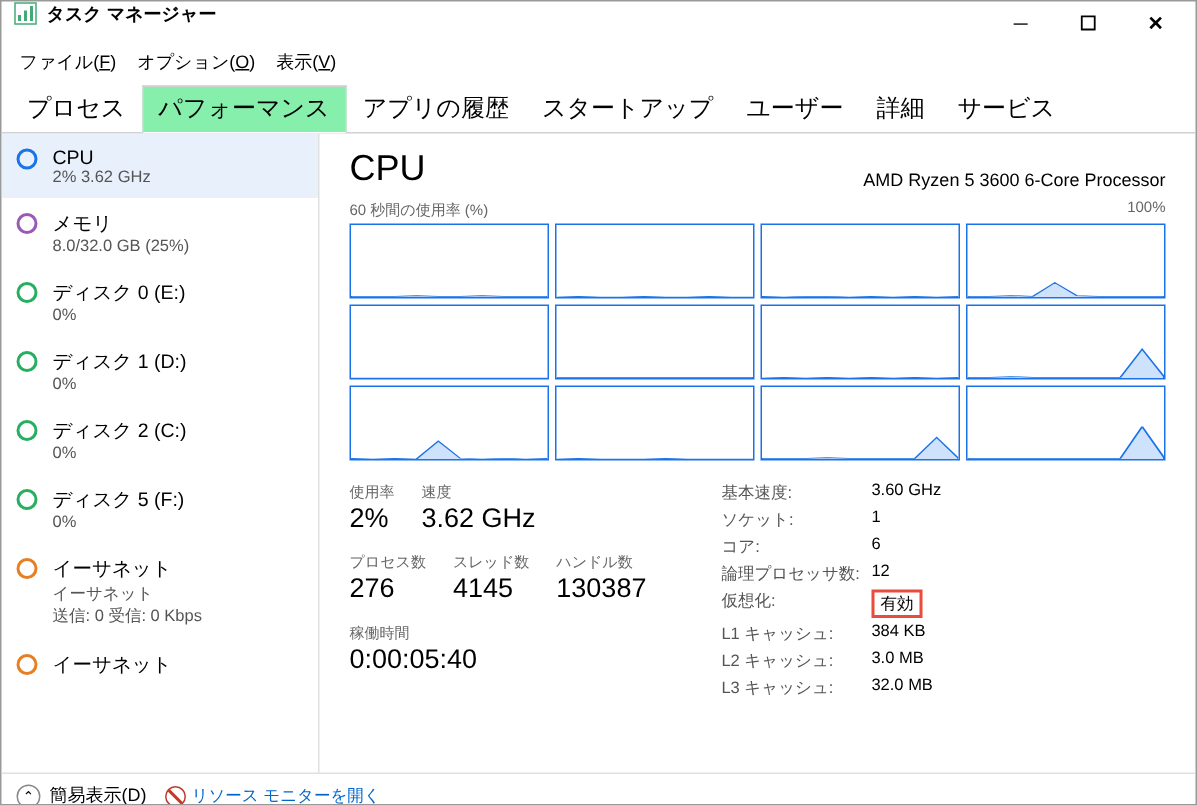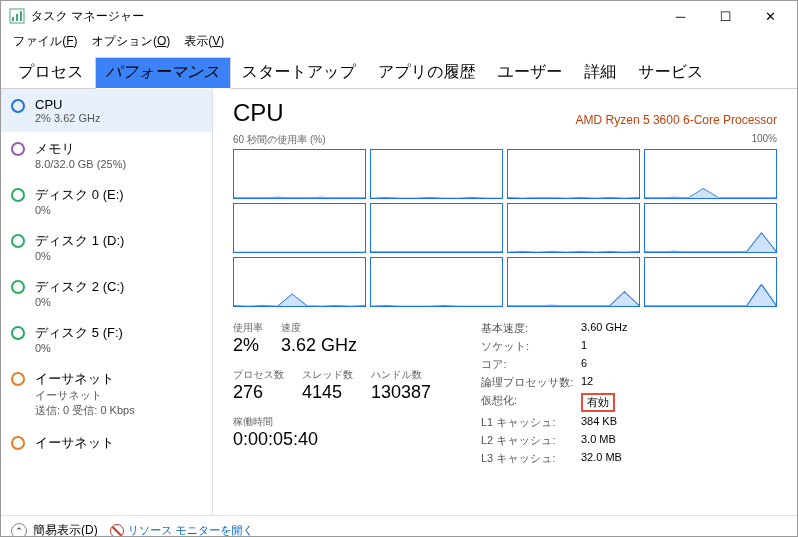--- a/index.html
+++ b/index.html
@@ -1,43 +1,43 @@
 <!DOCTYPE html>
 <html><head>
 <meta charset="utf-8">
 <style>
 * { box-sizing: border-box; margin: 0; padding: 0; }
 body { font-family: "Yu Gothic UI", "Meiryo", sans-serif; font-size: 12px; background: #fff; color: #000; width: 798px; height: 537px; overflow: hidden; border: 1px solid #999; }
-.titlebar { height: 30px; display: flex; align-items: center; padding: 0 4px 0 8px; }
+.titlebar { height: 30px; display: flex; align-items: flex-start; padding: 0 4px 0 8px; font-weight: bold; }
 .titlebar-icon { width: 16px; height: 16px; margin-right: 6px; }
 .titlebar-text { flex: 1; font-size: 12px; }
 .win-controls { display: flex; }
 .win-btn { width: 45px; height: 28px; display: flex; align-items: center; justify-content: center; font-size: 13px; }
 .menubar { height: 22px; display: flex; padding: 0 6px; gap: 2px; }
 .menu-item { padding: 2px 6px; font-size: 12px; }
 .menu-item u { text-decoration: underline; }
 .tabbar { display: flex; border-bottom: 1px solid #d0d0d0; padding: 4px 6px 0 6px; gap: 0; }
 .tab { padding: 4px 10px; border: 1px solid transparent; font-size: 16px; position: relative; }
-.tab.active { border: 1px solid #d0d0d0; border-bottom: 1px solid #fff; background: #3b82f6; margin-bottom: -1px; font-style: italic; }
+.tab.active { border: 1px solid #d0d0d0; border-bottom: 1px solid #fff; background: #86efac; margin-bottom: -1px; }
 .content { display: flex; height: calc(100% - 30px - 22px - 27px - 30px); }
 .sidebar { width: 212px; border-right: 1px solid #e0e0e0; overflow-y: auto; }
 .side-item { display: flex; padding: 8px 10px; gap: 10px; align-items: flex-start; }
 .side-item.selected { background: #e8f0fb; }
 .ring { width: 14px; height: 14px; border-radius: 50%; border: 2px solid; flex-shrink: 0; margin-top: 2px; }
 .ring.blue { border-color: #1a73e8; }
 .ring.purple { border-color: #9b59b6; }
 .ring.green { border-color: #27ae60; }
 .ring.orange { border-color: #e67e22; }
 .side-text { display: flex; flex-direction: column; }
 .side-title { font-size: 13px; }
 .side-sub { font-size: 11px; color: #555; }
 .main { flex: 1; padding: 10px 20px; overflow: hidden; }
 .main-header { display: flex; justify-content: space-between; align-items: flex-end; margin-bottom: 6px; }
 .main-title { font-size: 24px; font-weight: 400; }
-.main-sub { font-size: 12px; color: #c2410c; text-align: right; }
+.main-sub { font-size: 12px; color: #000000; text-align: right; }
 .graph-labels { display: flex; justify-content: space-between; font-size: 10px; color: #666; margin-bottom: 2px; }
 .cores-grid { display: grid; grid-template-columns: repeat(4, 1fr); grid-template-rows: repeat(3, 50px); gap: 4px; margin-bottom: 14px; }
 .core-box { border: 1px solid #1a73e8; position: relative; background: #fff; overflow: hidden; }
 .core-box svg { position: absolute; bottom: 0; left: 0; width: 100%; height: 100%; }
 .stats-row { display: flex; gap: 50px; }
 .stats-left { display: flex; flex-direction: column; gap: 12px; }
 .stats-right { display: flex; flex-direction: column; gap: 3px; font-size: 11px; }
 .stat-group { display: flex; gap: 18px; }
 .stat-col { display: flex; flex-direction: column; }
 .stat-label { font-size: 10px; color: #666; }
@@ -73,22 +73,22 @@
 
 <div class="menubar">
   <span class="menu-item">ファイル(<u>F</u>)</span>
   <span class="menu-item">オプション(<u>O</u>)</span>
   <span class="menu-item">表示(<u>V</u>)</span>
 </div>
 
 <div class="tabbar" id="tabbar">
     <div class="tab">プロセス</div>
     <div class="tab active">パフォーマンス</div>
+    <div class="tab">アプリの履歴</div>
     <div class="tab">スタートアップ</div>
-    <div class="tab">アプリの履歴</div>
     <div class="tab">ユーザー</div>
     <div class="tab">詳細</div>
     <div class="tab">サービス</div>
   </div>
 
 <div class="content">
   <div class="sidebar" id="sidebar">
       <div class="side-item selected">
         <div class="ring blue"></div>
         <div class="side-text">

